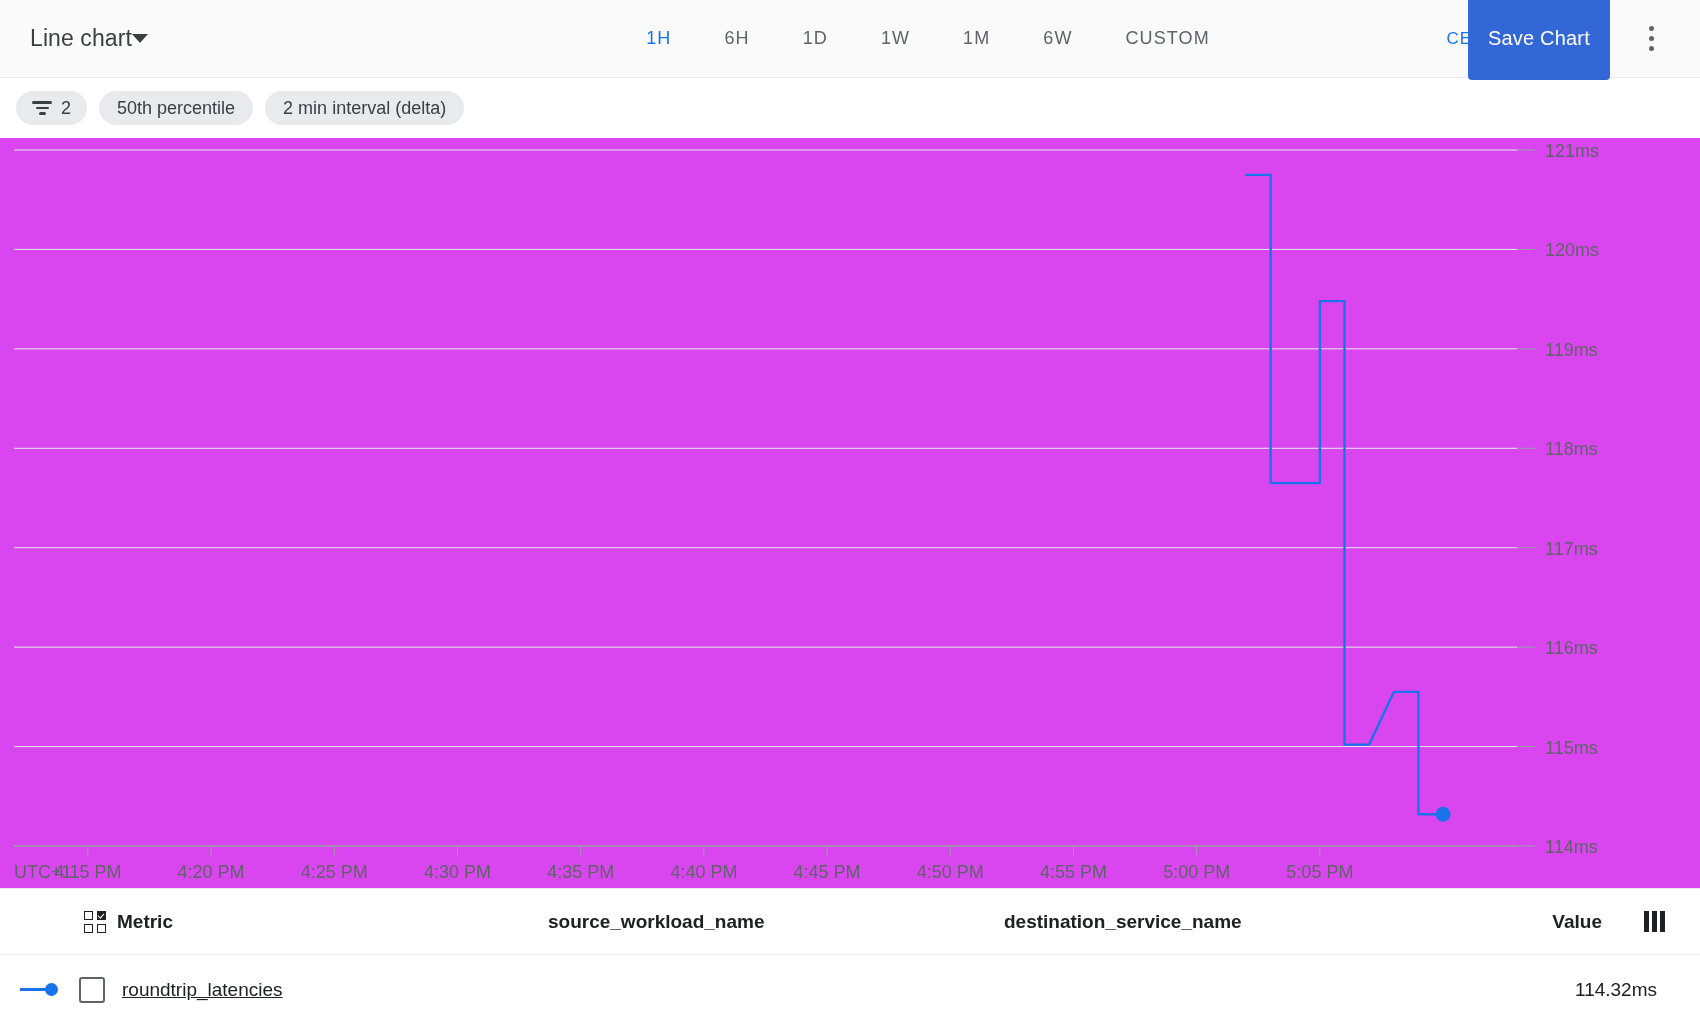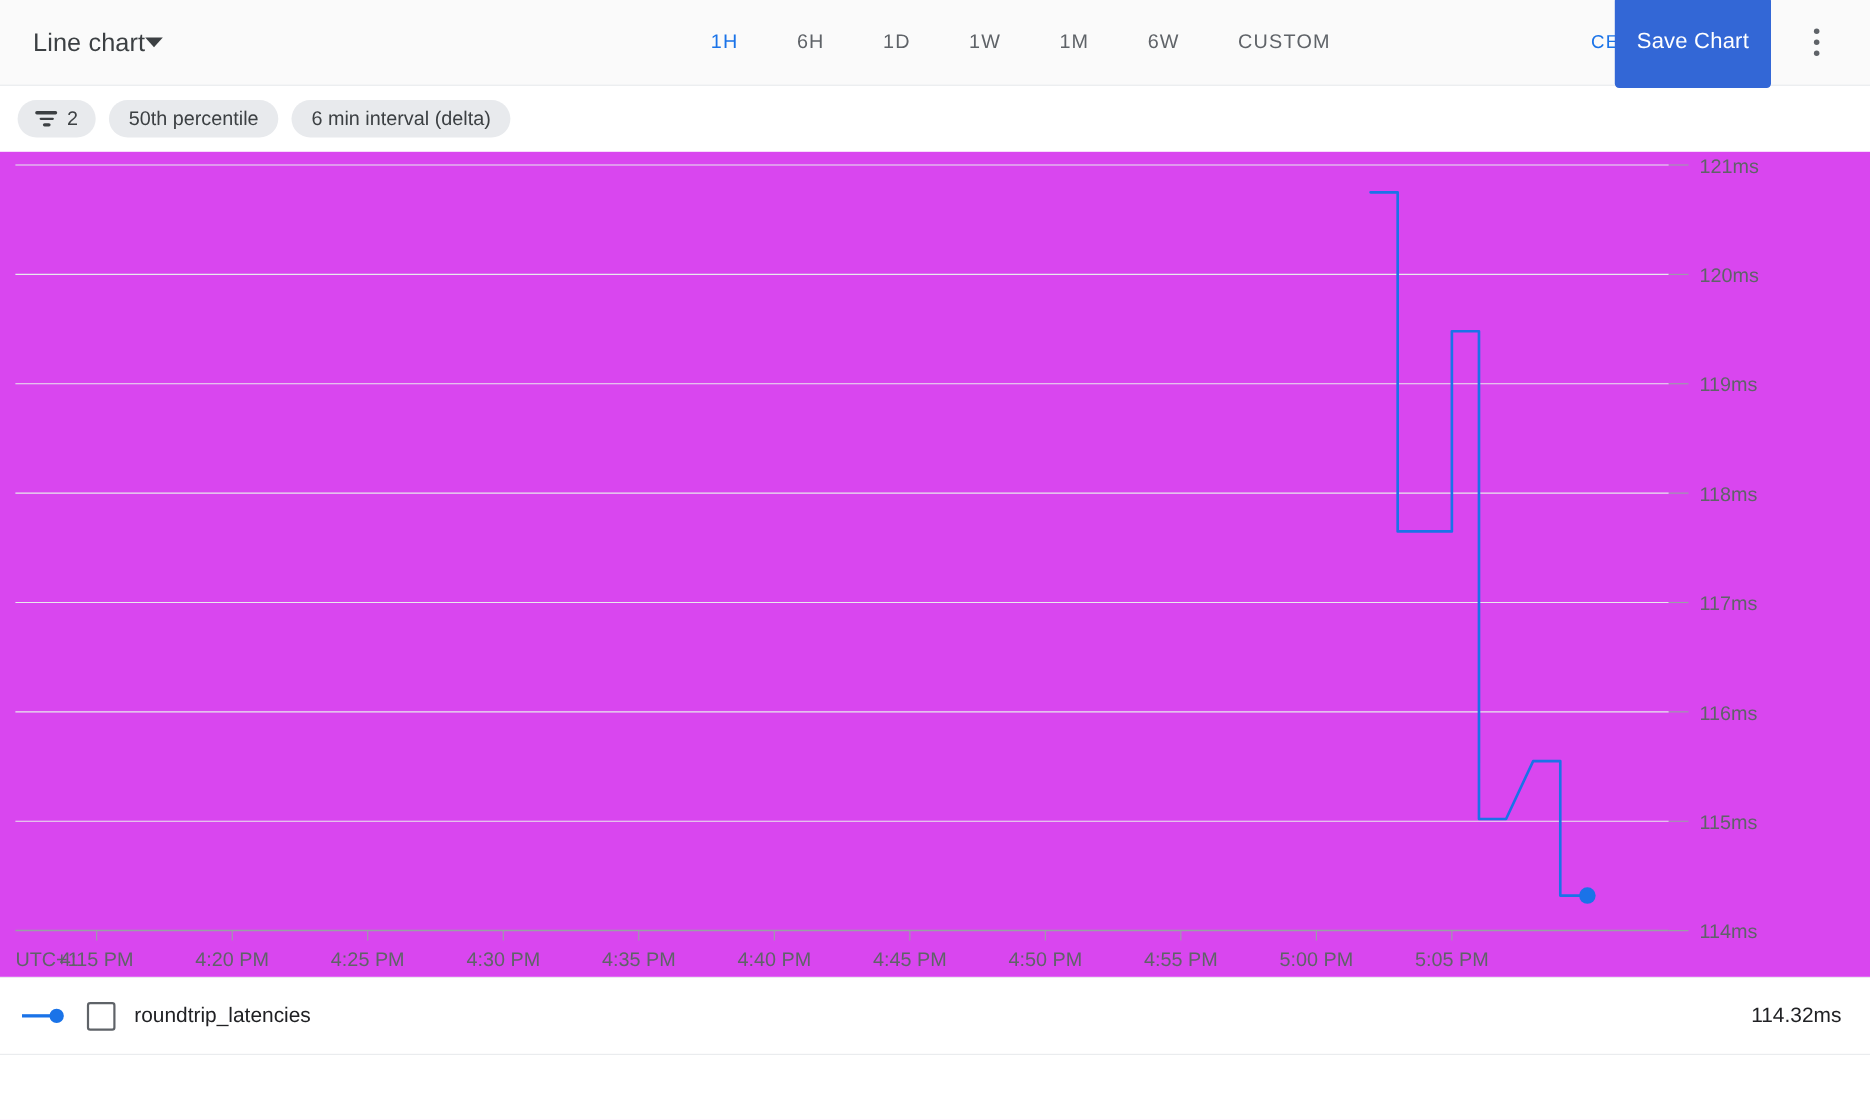--- a/index.html
+++ b/index.html
@@ -215,24 +215,24 @@
     background: #1a73e8; margin-left: -1px;
   }
   .row-checkbox {
     position: absolute; left: 79px;
     width: 26px; height: 26px;
     border: 2.6px solid #5f6368;
     border-radius: 3px;
     background: #ffffff;
     cursor: pointer;
   }
-  .row-metric-name { position: absolute; left: 122px; }
+  .row-metric-name { position: absolute; left: 122px; text-decoration: underline; }
   .row-source  { position: absolute; left: 548px; }
   .row-dest    { position: absolute; left: 1004px; }
-  .row-value   { position: absolute; right: 26px; }
+  .row-value   { position: absolute; right: 43px; }
 </style>
 </head>
 <body>
 
 <div class="toolbar">
 
   <div class="chart-type-select">
     <span class="chart-type-label">Line chart</span>
     <span class="caret-down"></span>
   </div>
@@ -261,21 +261,21 @@
 <div class="chip-row">
   <div class="chip filter-chip">
     <span class="filter-icon">
       <span></span>
         <span></span>
         <span></span>
     </span>
     <span>2</span>
   </div>
   <div class="chip">50th percentile</div>
-  <div class="chip">6 min interval (delta)</div>
+  <div class="chip">2 min interval (delta)</div>
 </div>
 
 <div class="chart-area">
   <svg class="chart-svg" width="1700" height="750" viewBox="0 0 1700 750">
     <g id="gridlines">
         <line x1="14" y1="12" x2="1517" y2="12" stroke="#e8eaed" stroke-width="1"></line>
         <line x1="1517" y1="12" x2="1535" y2="12" stroke="#9aa0a6" stroke-width="1"></line>
         <line x1="14" y1="111.42857142857143" x2="1517" y2="111.42857142857143" stroke="#e8eaed" stroke-width="1"></line>
         <line x1="1517" y1="111.42857142857143" x2="1535" y2="111.42857142857143" stroke="#9aa0a6" stroke-width="1"></line>
         <line x1="14" y1="210.85714285714286" x2="1517" y2="210.85714285714286" stroke="#e8eaed" stroke-width="1"></line>
@@ -328,20 +328,39 @@
       </g>
     <g id="series">
         <polyline points="1245.97,36.86 1270.61,36.86 1270.61,345.09 1319.89,345.09 1319.89,163.13 1344.52,163.13 1344.52,606.58 1369.16,606.58 1393.80,553.89 1418.44,553.89 1418.44,676.18 1443.08,676.18" fill="none" stroke="#1a73e8" stroke-width="2.4" stroke-linejoin="round" stroke-linecap="round"></polyline>
         <circle cx="1443.0819672131147" cy="676.1828571428578" r="7.5" fill="#1a73e8"></circle>
       </g>
   </svg>
 </div>
 
 <div class="legend-table">
 
+  <div class="legend-header">
+    <div class="col-metric">
+      <span class="grid-check-icon">
+        <i></i>
+        <i class="filled"></i>
+        <i></i>
+        <i></i>
+      </span>
+      <span>Metric</span>
+    </div>
+    <div class="col-source">source_workload_name</div>
+    <div class="col-dest">destination_service_name</div>
+    <div class="col-value">Value</div>
+    <div class="col-resize-icon">
+      <i></i>
+        <i></i>
+        <i></i>
+    </div>
+  </div>
 
   <div class="legend-row">
     <span class="series-swatch">
       <span class="bar"></span>
         <span class="dot"></span>
     </span>
     <span class="row-checkbox"></span>
     <span class="row-metric-name">roundtrip_latencies</span>
     <span class="row-source"></span>
     <span class="row-dest"></span>

